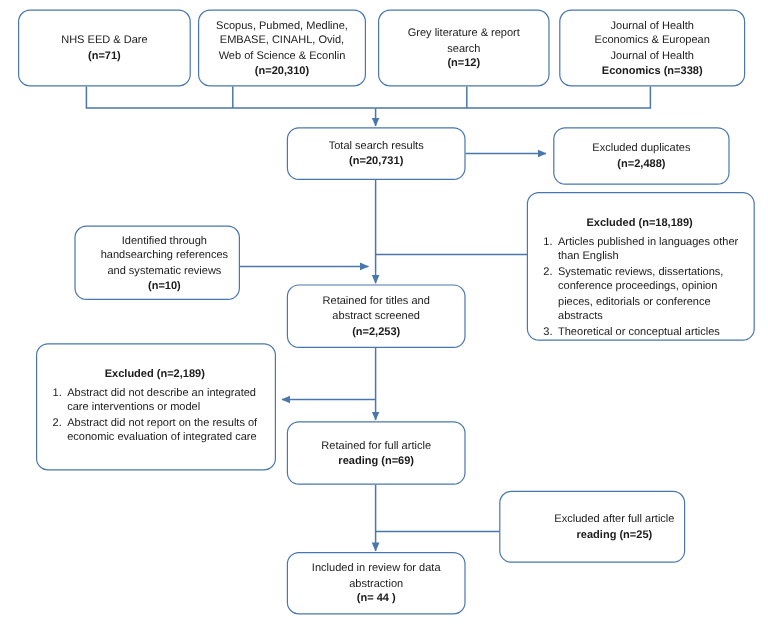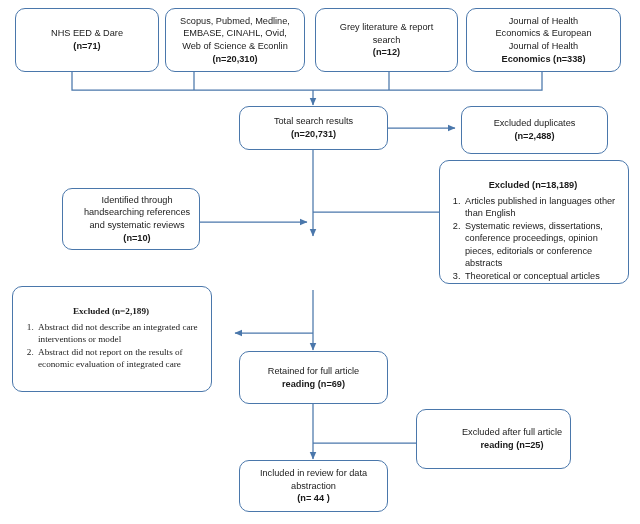--- a/index.html
+++ b/index.html
@@ -152,22 +152,27 @@
     </ol>
   </div>
 
   <div class="node" style="left:62px; top:188px; width:138px; height:62px;padding-left:17px;">
     <span class="ttl">Identified through
 handsearching references
 and systematic reviews</span>
     <span class="cnt">(n=10)</span>
   </div>
 
+  <div class="node" style="left:239px; top:237px; width:149px; height:53px;">
+    <span class="ttl">Retained for titles and
+abstract screened</span>
+    <span class="cnt">(n=2,253)</span>
+  </div>
 
-  <div class="node listnode" style="left:12px; top:286px; width:200px; height:106px;font-family:Liberation Serif, serif;">
+  <div class="node listnode" style="left:30px; top:286px; width:200px; height:106px;">
     <div class="hdr">Excluded (n=2,189)</div>
     <ol>
       <li>Abstract did not describe  an integrated care interventions or model</li>
       <li>Abstract did not report on the results of economic evaluation of integrated care</li>
     </ol>
   </div>
 
   <div class="node" style="left:239px; top:351px; width:149px; height:53px;">
     <span class="ttl">Retained for full article</span>
     <span class="cnt">reading (n=69)</span>

